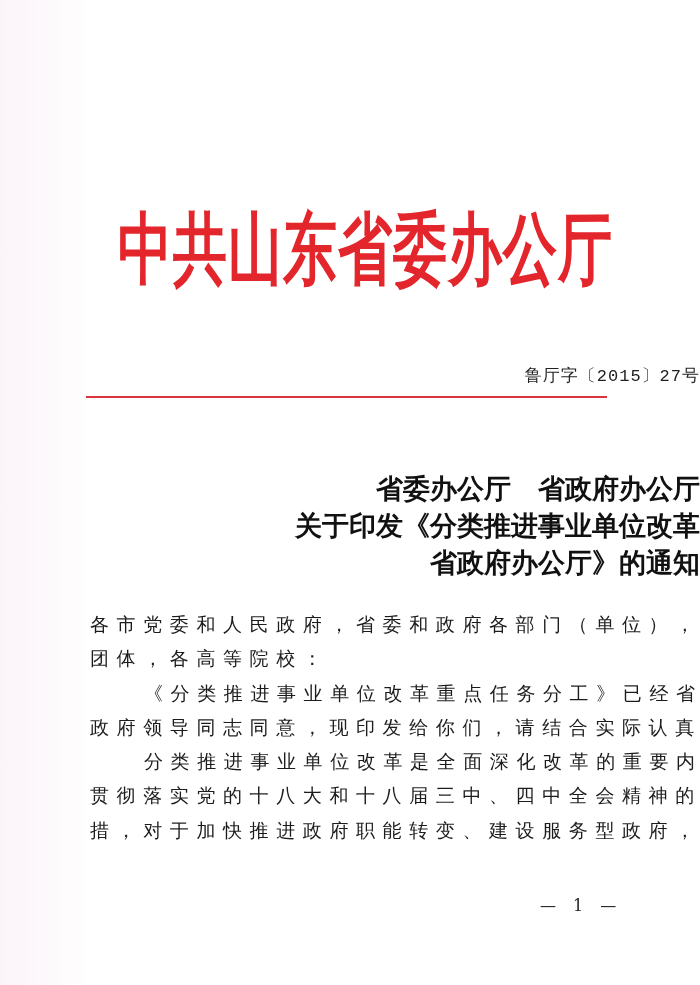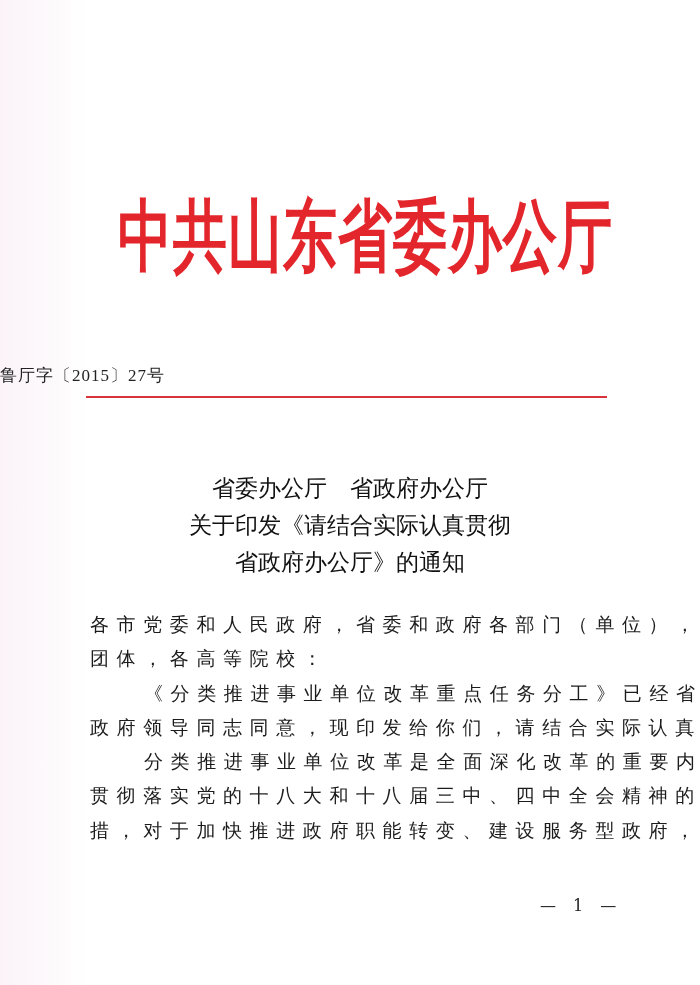--- a/index.html
+++ b/index.html
@@ -17,21 +17,21 @@
   }
   .page {
     position: absolute;
     left: 0; top: 0;
     width: 700px; height: 985px;
     background: linear-gradient(to right, #fbf3f8 0px, #ffffff 90px, #ffffff 100%);
   }
   .red-header {
     position: absolute;
     left: 118px;
-    top: 194px;
+    top: 207px;
     width: 452px;
     height: 90px;
     text-align: center;
     white-space: nowrap;
   }
   .red-header span {
     display: inline-block;
     font-family: "DejaVu Sans", "Liberation Sans", sans-serif;
     font-weight: bold;
     font-size: 54px;
@@ -40,22 +40,22 @@
     transform: scaleY(1.45);
     transform-origin: center top;
     line-height: 54px;
     margin-top: 4px;
   }
   .doc-number {
     position: absolute;
     left: 0;
     width: 700px;
     top: 364px;
-    text-align: left;
-    font-family: Liberation Serif, serif;
+    text-align: right;
+    font-family: Liberation Mono, monospace;
     font-size: 17px;
     letter-spacing: 1px;
     color: #222;
   }
   .red-rule {
     position: absolute;
     left: 86px;
     width: 521px;
     top: 396px;
     height: 2px;
@@ -63,25 +63,26 @@
   }
   .title-block {
     position: absolute;
     left: 0;
     width: 700px;
     top: 470px;
     text-align: center;
   }
   .title-line {
     font-family: "DejaVu Serif", "Liberation Serif", serif;
-    font-weight: normal;
-    font-size: 23px;
+    font-weight: bold;
+    font-size: 27px;
     line-height: 37px;
     color: #111;
     white-space: pre;
+    text-align: right;
   }
   .body-text {
     position: absolute;
     left: 90px;
     width: 520px;
     top: 607px;
   }
   .body-line {
     font-family: "DejaVu Serif", "Liberation Serif", serif;
     font-size: 19px;
@@ -113,21 +114,21 @@
   <div class="red-header">
     <span>中共山东省委办公厅</span>
   </div>
 
   <div class="doc-number">鲁厅字〔2015〕27号</div>
 
   <div class="red-rule"></div>
 
   <div class="title-block">
     <div class="title-line">省委办公厅　省政府办公厅</div>
-    <div class="title-line">关于印发《请结合实际认真贯彻</div>
+    <div class="title-line">关于印发《分类推进事业单位改革</div>
     <div class="title-line">省政府办公厅》的通知</div>
   </div>
 
   <div class="body-text">
     <div class="body-line">各市党委和人民政府，省委和政府各部门（单位），各人民</div>
     <div class="body-line">团体，各高等院校：</div>
     <div class="body-line indent">《分类推进事业单位改革重点任务分工》已经省委、省</div>
     <div class="body-line">政府领导同志同意，现印发给你们，请结合实际认真贯彻</div>
     <div class="body-line indent">分类推进事业单位改革是全面深化改革的重要内容，是</div>
     <div class="body-line">贯彻落实党的十八大和十八届三中、四中全会精神的重要举</div>

